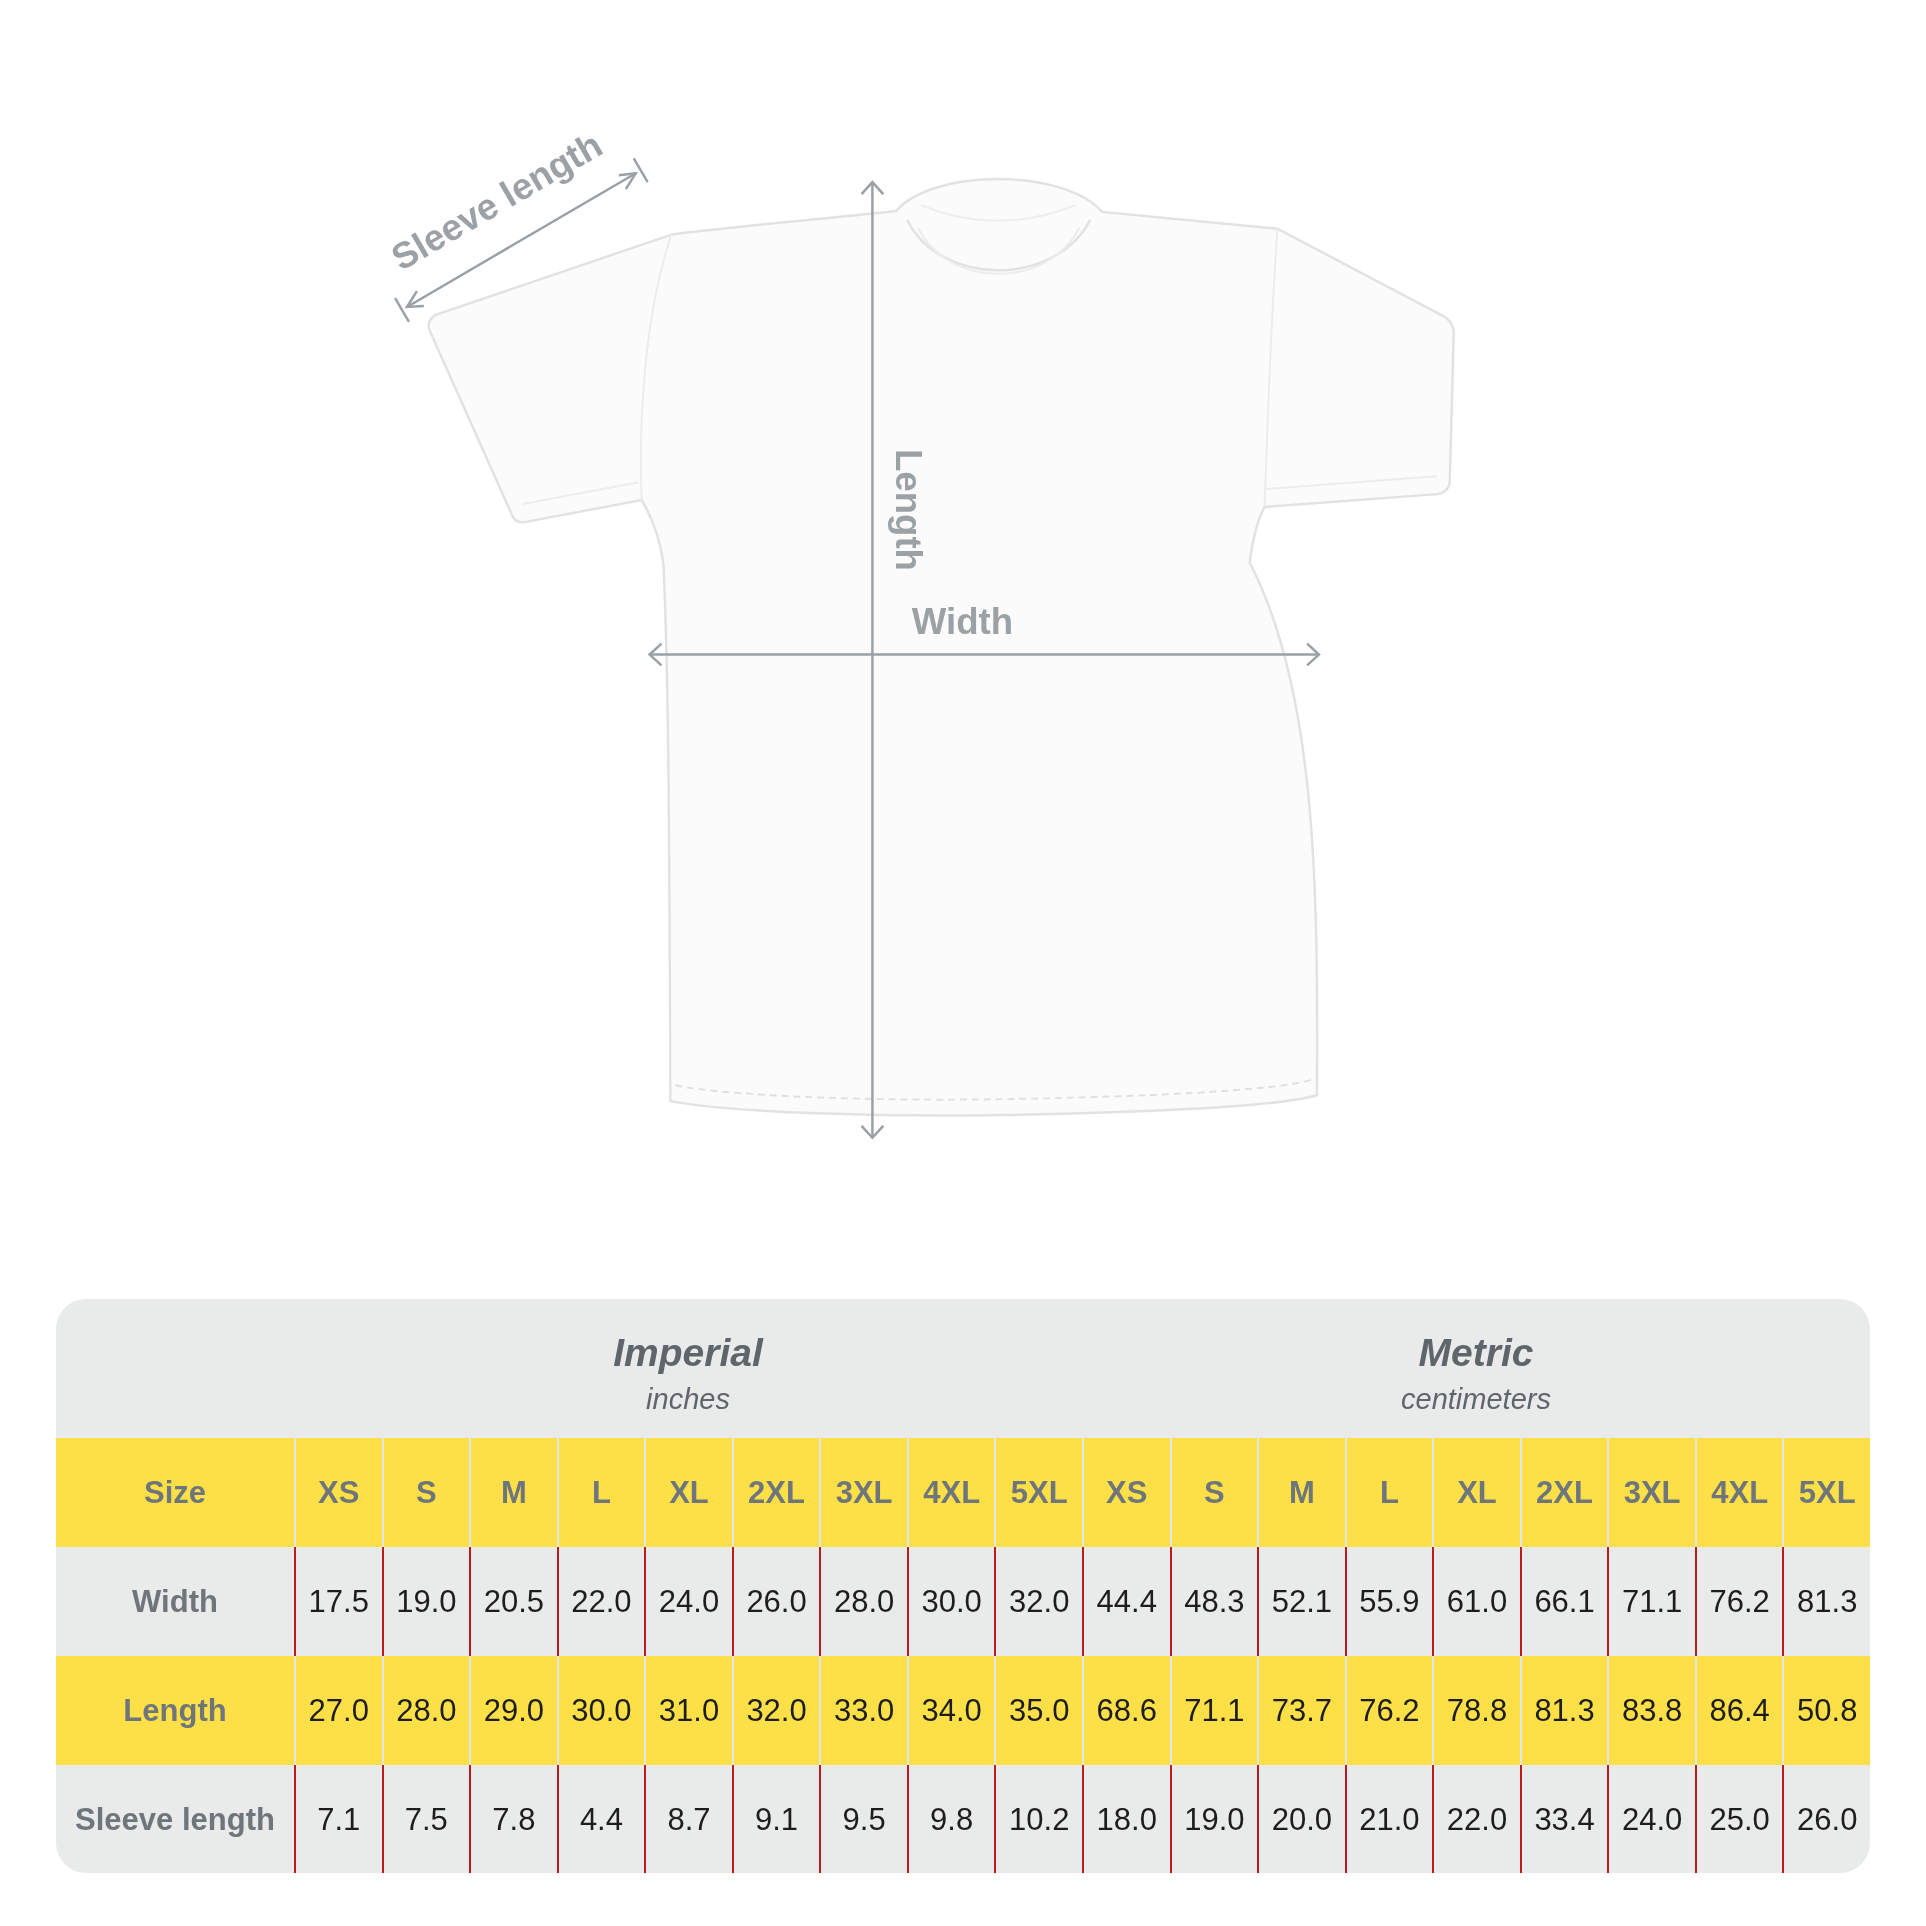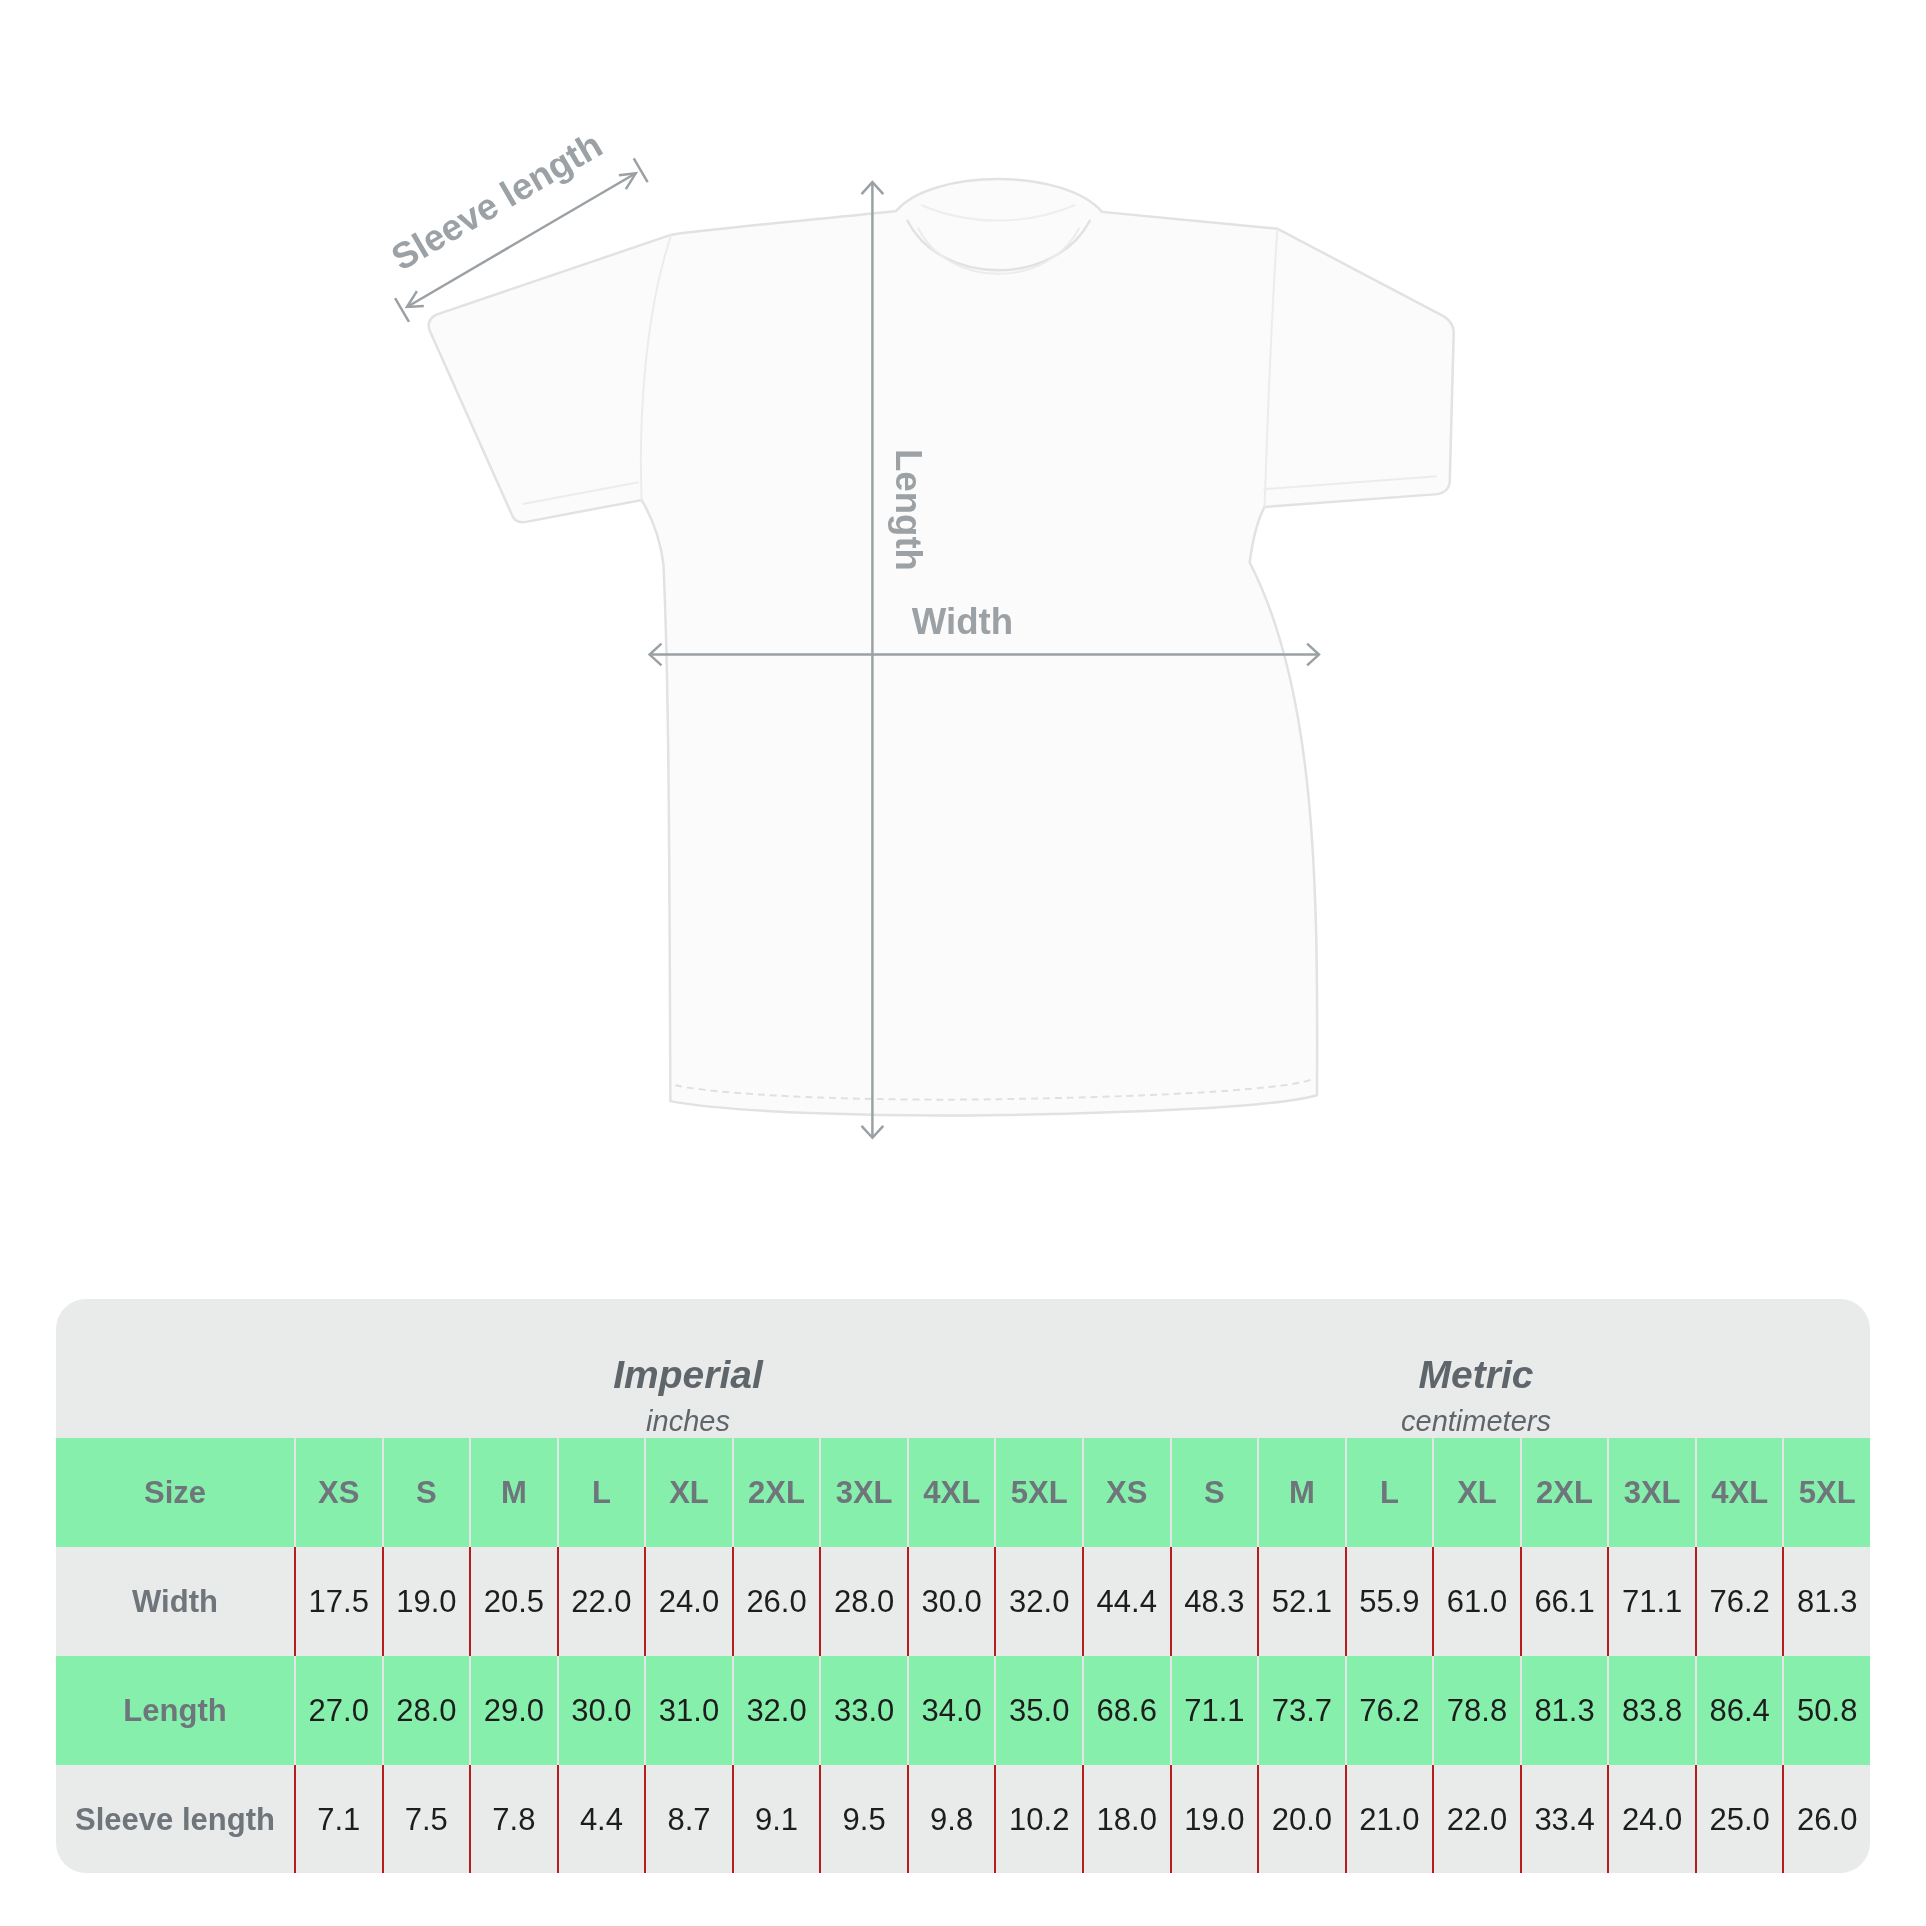--- a/index.html
+++ b/index.html
@@ -12,27 +12,27 @@
   
   .heading{position:absolute;top:1160px;left:0;width:1927px;text-align:center;}
   .title{font-size:47px;font-weight:700;color:#2f2f2f;letter-spacing:0.5px;}
   .note{margin-top:18px;font-size:29px;font-style:italic;color:#4b4b4b;}
 
   
   .chart{
     position:absolute;left:56px;top:1299px;width:1814px;height:574px;
     background:#e9eaea;border-radius:30px;overflow:hidden;
   }
-  .unit-band{height:139px;display:flex;padding-left:238px;align-items:flex-end;}
+  .unit-band{height:139px;display:flex;padding-left:238px;align-items:center;}
   .unit-group{flex:1;display:flex;flex-direction:column;align-items:center;justify-content:center;padding-top:10px;}
   .unit-name{font-size:39px;font-weight:700;font-style:italic;color:#5f666b;}
   .unit-sub{font-size:29px;font-style:italic;color:#5f666b;margin-top:8px;}
 
   .trow{display:grid;grid-template-columns:238px repeat(18,1fr);height:109px;}
-  .trow.white{background:#86efac;}
+  .trow.white{background:#fde047;}
   .cell{display:flex;align-items:center;justify-content:center;font-size:31px;white-space:nowrap;}
   .cell.lab{font-weight:700;color:#6e757b;}
   .cell.val{color:#1d1d1d;}
   .trow.white .cell + .cell{border-left:2px solid #e4e5e6;}
   .trow.gray  .cell + .cell{border-left:2px solid #b91c1c;}
 </style>
 </head>
 <body>
 
 <div class="canvas">

